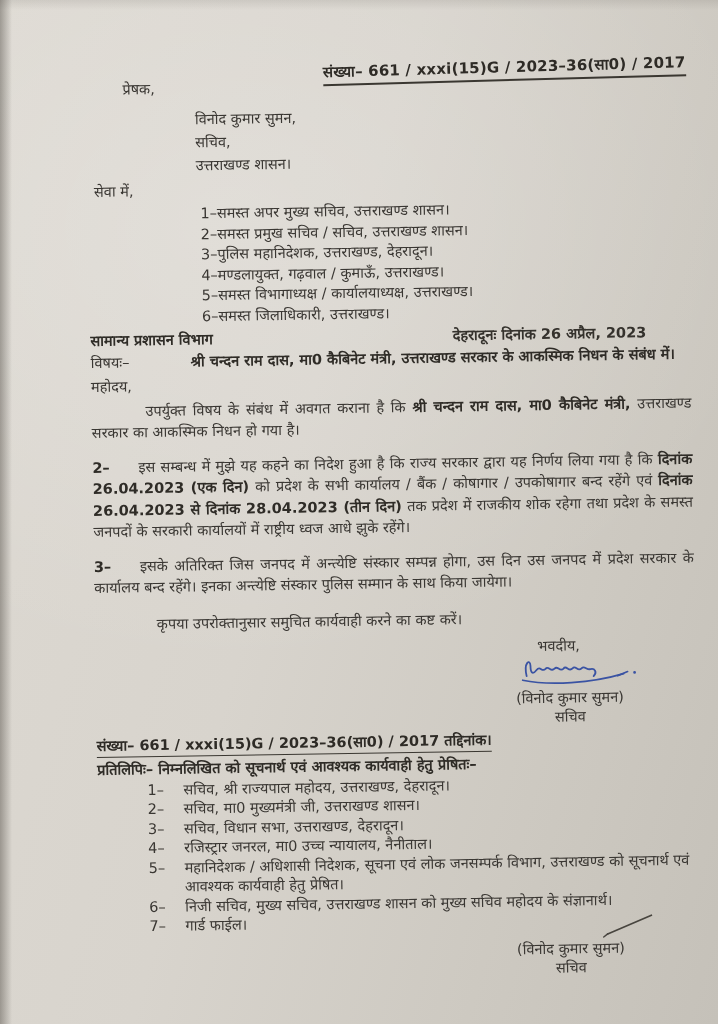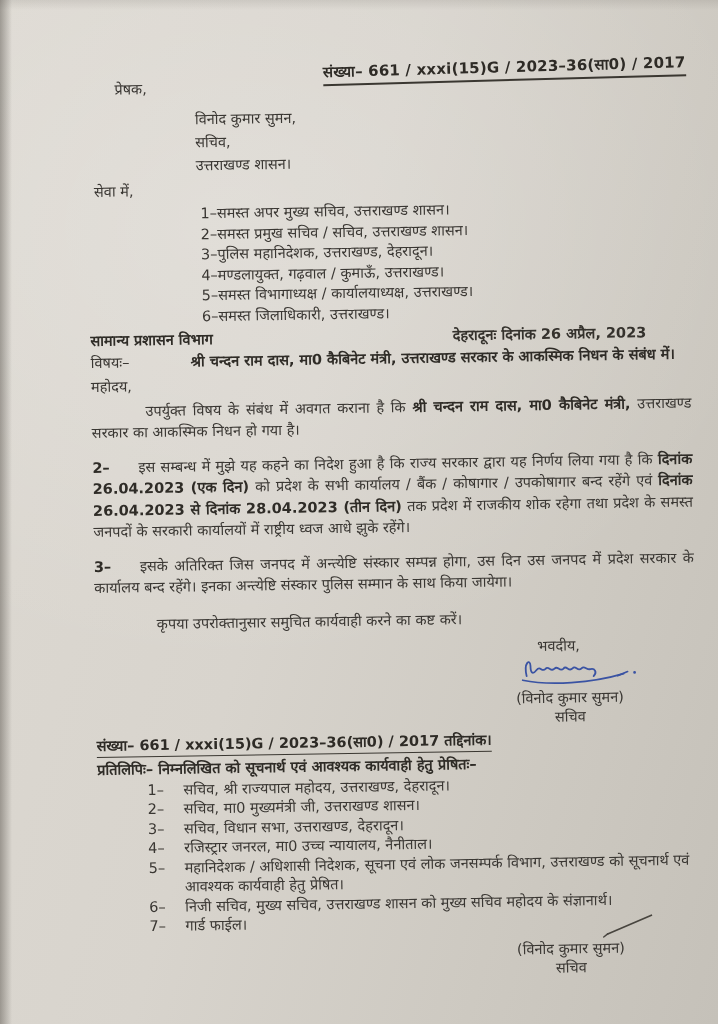--- a/index.html
+++ b/index.html
@@ -18,21 +18,21 @@
     background:linear-gradient(90deg, rgba(52,47,40,0.38), rgba(52,47,40,0));}
   .top-shade{position:absolute;left:0;top:0;right:0;height:10px;
     background:linear-gradient(180deg, rgba(52,47,40,0.10), rgba(52,47,40,0));}
   .content{
     position:absolute;left:86px;top:66px;width:600px;
     transform:rotate(-0.9deg);transform-origin:top left;
     color:#3a3733;font-size:14.5px;line-height:20px;
   }
   strong{font-weight:bold;color:#2f2c27;}
   .hdr-row{display:flex;justify-content:space-between;align-items:flex-start;}
-  .from-label{margin-left:28px;padding-top:14px;}
+  .from-label{margin-left:36px;padding-top:14px;}
   .ref-number{
     font-weight:bold;color:#2e2b26;font-size:15px;letter-spacing:.2px;
     border-bottom:2px solid #3a3731;padding-bottom:2px;
     transform:rotate(-0.7deg);transform-origin:left bottom;display:inline-block;
   }
   .sender-block{margin:10px 0 0 108px;line-height:23px;}
   .to-label{margin:3px 0 0 6px;}
   .recipients{margin:3px 0 0 112px;line-height:20.5px;}
   .dept-row{display:flex;justify-content:space-between;margin-top:3px;}
   .dept{font-weight:bold;color:#2f2c27;}

